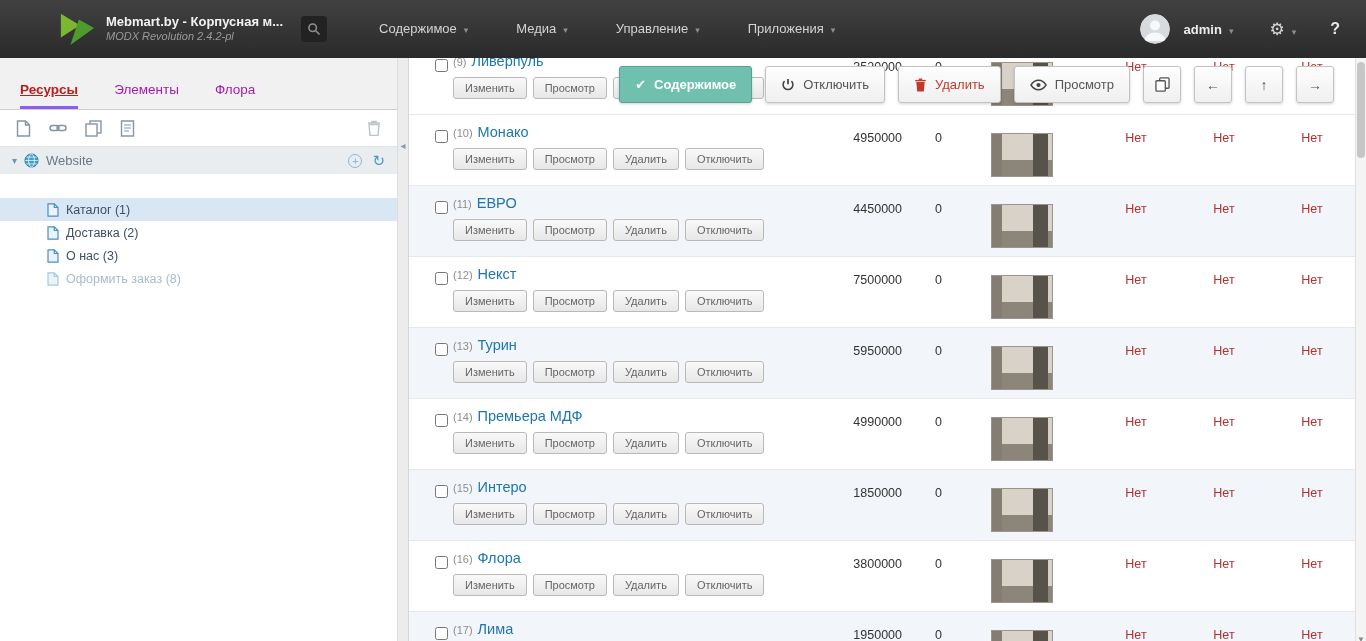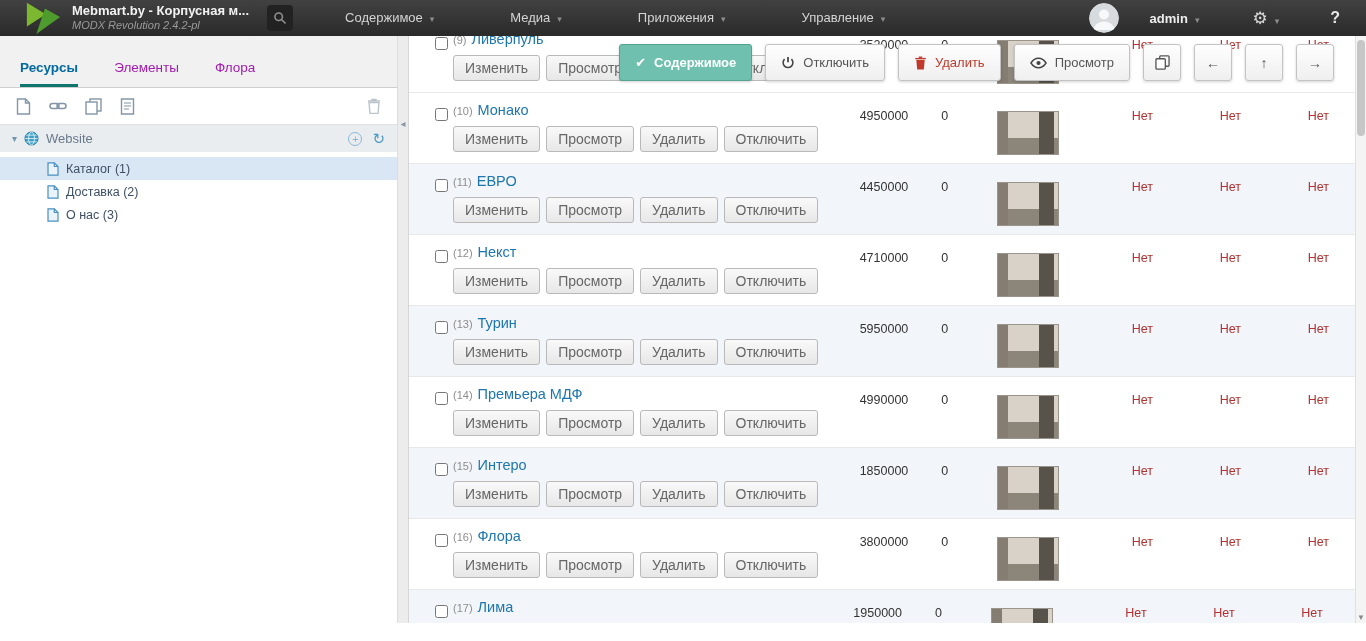--- a/index.html
+++ b/index.html
@@ -1,71 +1,71 @@
 <!DOCTYPE html>
 <html style="--save_accent: #6fc0af; --link_blue: #1d76ad; --negative_red: #b23131; --selected_row_bg: #d9e7f5;"><head>
 <meta charset="utf-8">
 <style>
   * { box-sizing: border-box; margin: 0; padding: 0; }
   html, body { width: 1366px; height: 641px; overflow: hidden; }
   body { font-family: "Liberation Sans", "DejaVu Sans", sans-serif; background: #fff; }
 
   
   .topbar {
-    height: 36px; display: flex; align-items: center;
+    height: 58px; display: flex; align-items: center;
     background: linear-gradient(#414141, #2a2a2a);
-    color: #cfcfcf; position: relative; z-index: 20;
+    color: #cfcfcf; position: relative; z-index: 20; padding-left: 34px;
   }
   .logo { margin: 0 10px 0 24px; display: flex; align-items: center; cursor: pointer; }
   .site-ident { line-height: 1.25; margin-right: 18px; cursor: pointer; }
   .site-title { font-size: 13px; font-weight: bold; color: #f2f2f2; white-space: nowrap; }
   .site-version { font-size: 11px; font-style: italic; color: #9a9a9a; }
   .search-btn {
     width: 26px; height: 26px; background: #222; border-radius: 4px;
     display: flex; align-items: center; justify-content: center; cursor: pointer; margin-right: 28px;
   }
-  .top-menu { display: flex; height: 54px; gap: 28px; }
+  .top-menu { display: flex; height: 54px; }
   .menu-item {
     padding: 0 24px; font-size: 13px; line-height: 54px; color: #d4d4d4;
     cursor: pointer; white-space: nowrap;
   }
   .caret { font-size: 9px; color: #8d8d8d; margin-left: 7px; }
-  .topbar-right { margin-left: auto; display: flex; align-items: center; gap: 31px; padding-right: 26px; }
+  .topbar-right { margin-left: auto; display: flex; align-items: center; gap: 14px; padding-right: 26px; }
   .avatar { width: 30px; height: 30px; border-radius: 50%; overflow: hidden; cursor: pointer; }
   .username { font-size: 13px; font-weight: bold; color: #ededed; cursor: pointer; }
   .gear-btn { font-size: 17px; color: #d8d8d8; cursor: pointer; margin-left: 22px; }
   .help-btn { font-size: 16px; font-weight: bold; color: #e8e8e8; cursor: pointer; margin-left: 20px; }
 
   
   .app { display: flex; height: 587px; }
 
   
   .sidebar { width: 397px; background: #f1f1f1; display: flex; flex-direction: column; }
   .side-tabs { display: flex; gap: 36px; margin: 24px 0 0 20px; }
   .side-tab { font-size: 13.5px; color: #a21caf; cursor: pointer; padding-bottom: 9px; }
-  .side-tab.active { color: #0369a1; font-weight: bold; border-bottom: 3px solid #0f766e; }
+  .side-tab.active { color: #b91c1c; font-weight: bold; border-bottom: 3px solid #8b5cf6; text-decoration: underline; }
   .side-panel { background: #fff; border-top: 1px solid #cfcfcf; flex: 1; }
   .tree-toolbar {
     height: 37px; display: flex; align-items: center; gap: 18px;
     padding: 0 16px; border-bottom: 1px solid #e2e2e2; color: #8495a6;
   }
   .tree-toolbar .ticon { cursor: pointer; display: flex; }
   .tree-toolbar .trash { margin-left: auto; color: #bcc4cb; }
   .tree-root-row {
     height: 27px; background: #eaedef; display: flex; align-items: center;
     gap: 7px; padding: 0 12px; font-size: 13px; color: #68798a; cursor: pointer;
   }
   .tree-expander { font-size: 10px; color: #7295ad; }
   .tree-root-actions { margin-left: auto; display: flex; align-items: center; gap: 10px; }
   .plus-circle {
     width: 14px; height: 14px; border: 1px solid #8ab6d6; border-radius: 50%;
     color: #8ab6d6; font-size: 11px; line-height: 12px; text-align: center; cursor: pointer;
   }
   .refresh-glyph { color: #4e9ac6; font-size: 15px; cursor: pointer; }
-  .tree-list { padding-top: 5px; }
+  .tree-list { padding-top: 24px; }
   .tree-item {
     height: 23px; display: flex; align-items: center; gap: 7px;
     padding-left: 47px; font-size: 12.5px; color: #3d4f63; cursor: pointer; white-space: nowrap;
   }
   .tree-item .doc-icon { color: #4a8fc2; display: flex; }
   .tree-item.selected { background: var(--selected_row_bg, #d9e7f5); }
   .tree-item.muted { color: #a8bccd; }
   .tree-item.muted .doc-icon { color: #aac8de; }
 
   
@@ -100,21 +100,21 @@
     border-bottom: 1px solid #e8e8e8;
   }
   .product-row:nth-child(2n+3) { background: #f2f5f9; }
   .cell-check { padding: 5px 0 0 26px; }
   .cell-check input { cursor: pointer; }
   .name-line { display: flex; align-items: baseline; gap: 5px; }
   .rid { font-size: 11px; color: #8d8d8d; }
   .rname { font-size: 14.5px; color: var(--link_blue, #1d76ad); text-decoration: none; cursor: pointer; }
   .btn-line { margin-top: 8px; display: flex; gap: 6px; }
   .mini-btn {
-    font-size: 14px; color: #666; font-family: inherit;
+    font-size: 11px; color: #666; font-family: inherit;
     padding: 4px 11px; background: linear-gradient(#f9f9f9, #e7e7e7);
     border: 1px solid #b9b9b9; border-radius: 3px; cursor: pointer; white-space: nowrap;
   }
   .cell-price { text-align: right; padding-top: 7px; font-size: 12.5px; color: #333; }
   .cell-qty { text-align: right; padding: 7px 10px 0 0; font-size: 12.5px; color: #333; }
   .cell-thumb { align-self: center; display: flex; justify-content: center; }
   .thumb {
     width: 62px; height: 44px; border: 1px solid #9a948c;
     background:
       linear-gradient(90deg, #857d72 0 16%, rgba(0,0,0,0) 16%),
@@ -160,25 +160,25 @@
 
       <span class="menu-item">
         <span>Содержимое</span><span class="caret">▾</span>
       </span>
 
       <span class="menu-item">
         <span>Медиа</span><span class="caret">▾</span>
       </span>
 
       <span class="menu-item">
+        <span>Управление</span><span class="caret">▾</span>
+      </span>
+
+      <span class="menu-item">
         <span>Приложения</span><span class="caret">▾</span>
-      </span>
-
-      <span class="menu-item">
-        <span>Управление</span><span class="caret">▾</span>
       </span>
 
   </nav>
 
   <span class="topbar-right">
     <span class="avatar">
       <svg width="30" height="30" viewBox="0 0 30 30">
         <circle cx="15" cy="15" r="15" fill="#d8dbde"></circle>
         <circle cx="15" cy="11.5" r="5" fill="#f7f8f9"></circle>
         <path d="M4.5 27a10.5 8.5 0 0 1 21 0z" fill="#f7f8f9"></path>
@@ -292,20 +292,29 @@
               <svg width="12" height="14" viewBox="0 0 12 14">
                 <path d="M1 .8h6.3L11 4.5v8.7H1z" fill="#eaf3fa" stroke="currentColor" stroke-width="1.2"></path>
                 <path d="M7.3 .8v3.7H11" fill="none" stroke="currentColor" stroke-width="1.2"></path>
               </svg>
             </span>
             <span>О нас (3)</span>
           </div>
 
 
 
+          <div class="tree-item muted">
+            <span class="doc-icon">
+              <svg width="12" height="14" viewBox="0 0 12 14">
+                <path d="M1 .8h6.3L11 4.5v8.7H1z" fill="#eaf3fa" stroke="currentColor" stroke-width="1.2"></path>
+                <path d="M7.3 .8v3.7H11" fill="none" stroke="currentColor" stroke-width="1.2"></path>
+              </svg>
+            </span>
+            <span>Оформить заказ (8)</span>
+          </div>
 
       </div>
     </div>
   </aside>
 
   <div class="handle">
     <span>◂</span>
   </div>
 
   <main class="main">
@@ -451,21 +460,21 @@
               <span class="rid">(12)</span>
               <a class="rname">Некст</a>
             </div>
             <div class="btn-line">
               <button class="mini-btn">Изменить</button>
               <button class="mini-btn">Просмотр</button>
               <button class="mini-btn">Удалить</button>
               <button class="mini-btn">Отключить</button>
             </div>
           </div>
-          <div class="cell-price">4710000</div>
+          <div class="cell-price">7500000</div>
           <div class="cell-qty">0</div>
           <div class="cell-thumb">
             <div class="thumb"></div>
           </div>
           <div class="cell-no">Нет</div>
           <div class="cell-no">Нет</div>
           <div class="cell-no">Нет</div>
         </article>
 
         <article class="product-row">

